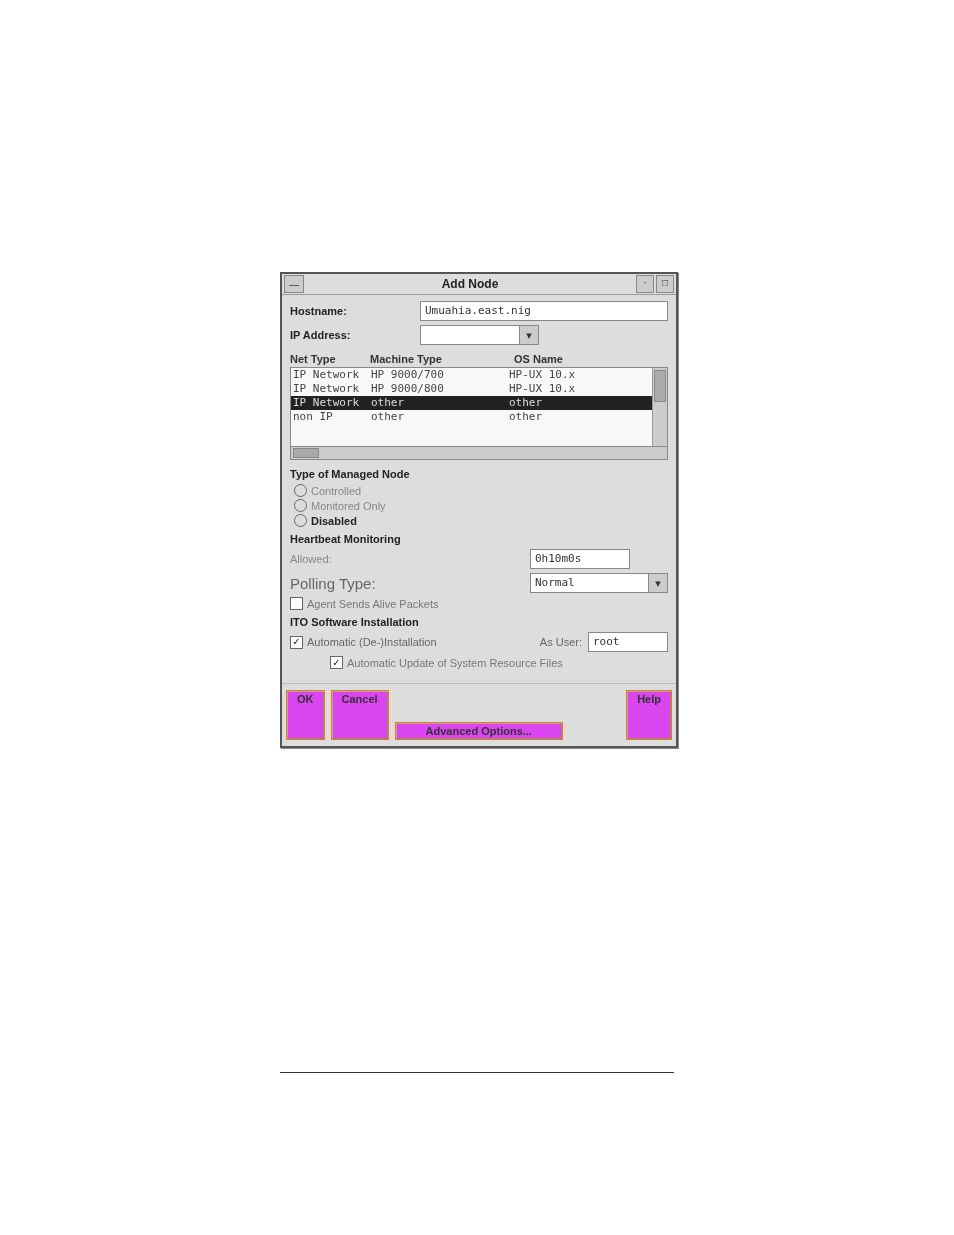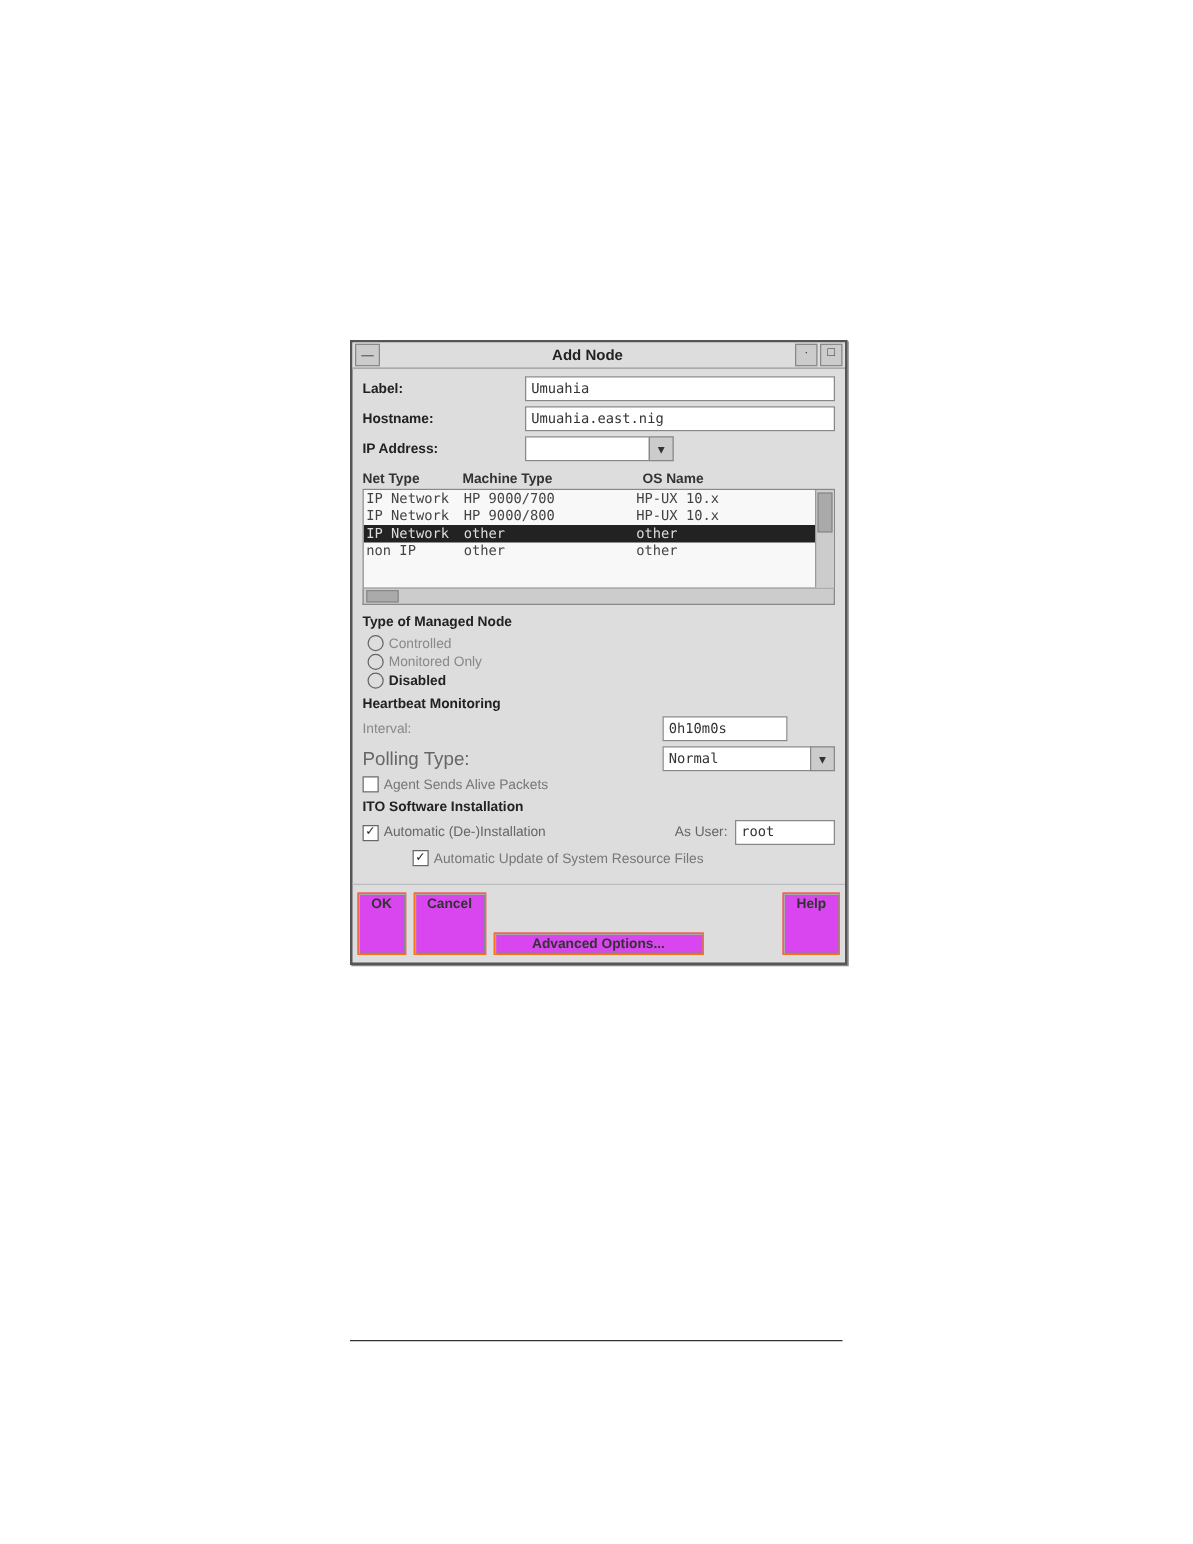--- a/index.html
+++ b/index.html
@@ -287,24 +287,20 @@
       <div class="sysmenu">—</div>
       <div class="title">Add Node</div>
       <div class="winbtns">
         <div class="winbtn">·</div>
         <div class="winbtn">□</div>
       </div>
     </div>
 
     <div class="content">
 
-      <div class="row">
-        <div class="lbl">Label:</div>
-        <div class="field">Umuahia</div>
-      </div>
       <div class="row">
         <div class="lbl">Hostname:</div>
         <div class="field">Umuahia.east.nig</div>
       </div>
       <div class="row">
         <div class="lbl">IP Address:</div>
         <div class="field short"></div>
         <div class="dropdown-btn">▾</div>
       </div>
 
@@ -356,21 +352,21 @@
           <span>Monitored Only</span>
         </div>
         <div class="radio-item bold">
           <div class="radio"></div>
           <span>Disabled</span>
         </div>
       </div>
 
       <div class="section-title">Heartbeat Monitoring</div>
       <div class="hb-row">
-        <div class="lbl2">Interval:</div>
+        <div class="lbl2">Allowed:</div>
         <div class="field short" style="flex:0 0 90px;">0h10m0s</div>
       </div>
       <div class="hb-row">
         <div class="lbl2b">Polling Type:</div>
         <div class="combo">
           <div class="field">Normal</div>
           <div class="dropdown-btn">▾</div>
         </div>
       </div>
       <div class="hb-row">

